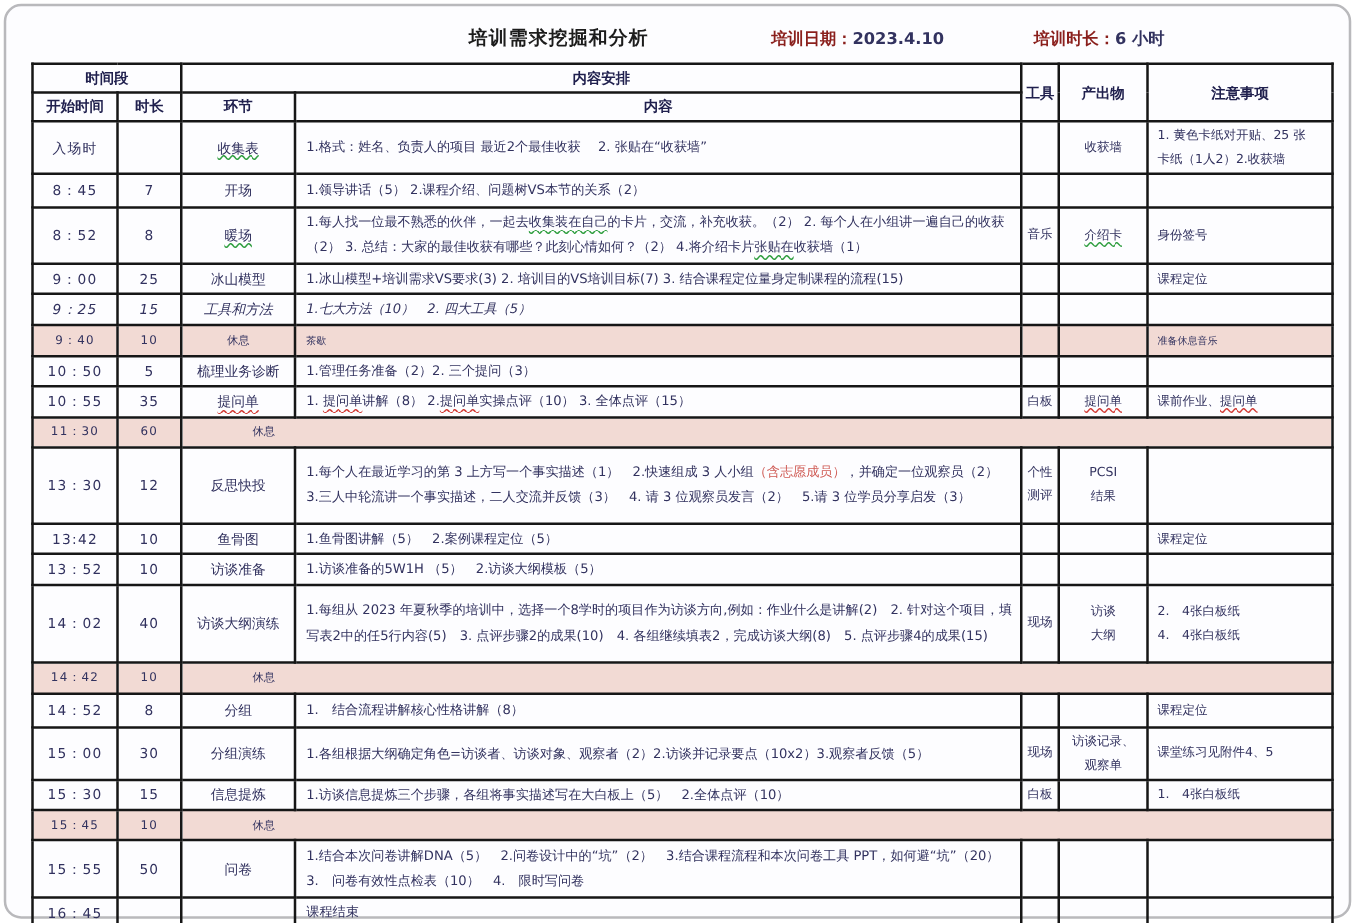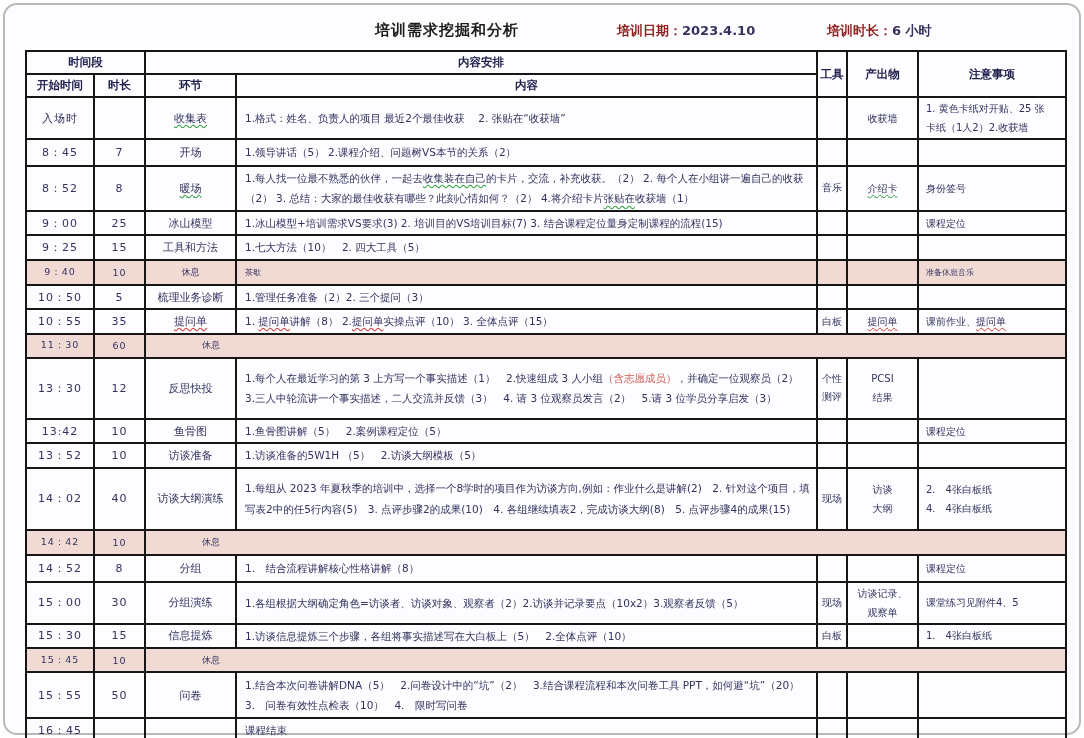--- a/index.html
+++ b/index.html
@@ -102,21 +102,21 @@
         </tr>
         <tr style="height: 24px;">
           <td class="c-start">9：00</td>
           <td class="c-dur">25</td>
           <td class="c-seg">冰山模型</td>
           <td class="c-content"><span>1.冰山模型+培训需求VS要求(3)  2. 培训目的VS培训目标(7)  3. 结合课程定位量身定制课程的流程(15)</span></td>
           <td class="c-tool"></td>
           <td class="c-out"></td>
           <td class="c-notes"><span>课程定位</span></td>
         </tr>
-        <tr style="height: 24px;">
+        <tr style="height: 24px; font-style: italic;">
           <td class="c-start">9：25</td>
           <td class="c-dur">15</td>
           <td class="c-seg">工具和方法</td>
           <td class="c-content"><span>1.七大方法（10）　2. 四大工具（5）</span></td>
           <td class="c-tool"></td>
           <td class="c-out"></td>
           <td class="c-notes"></td>
         </tr>
         <tr class="pink" style="height: 25px;">
           <td class="c-start">9：40</td>

